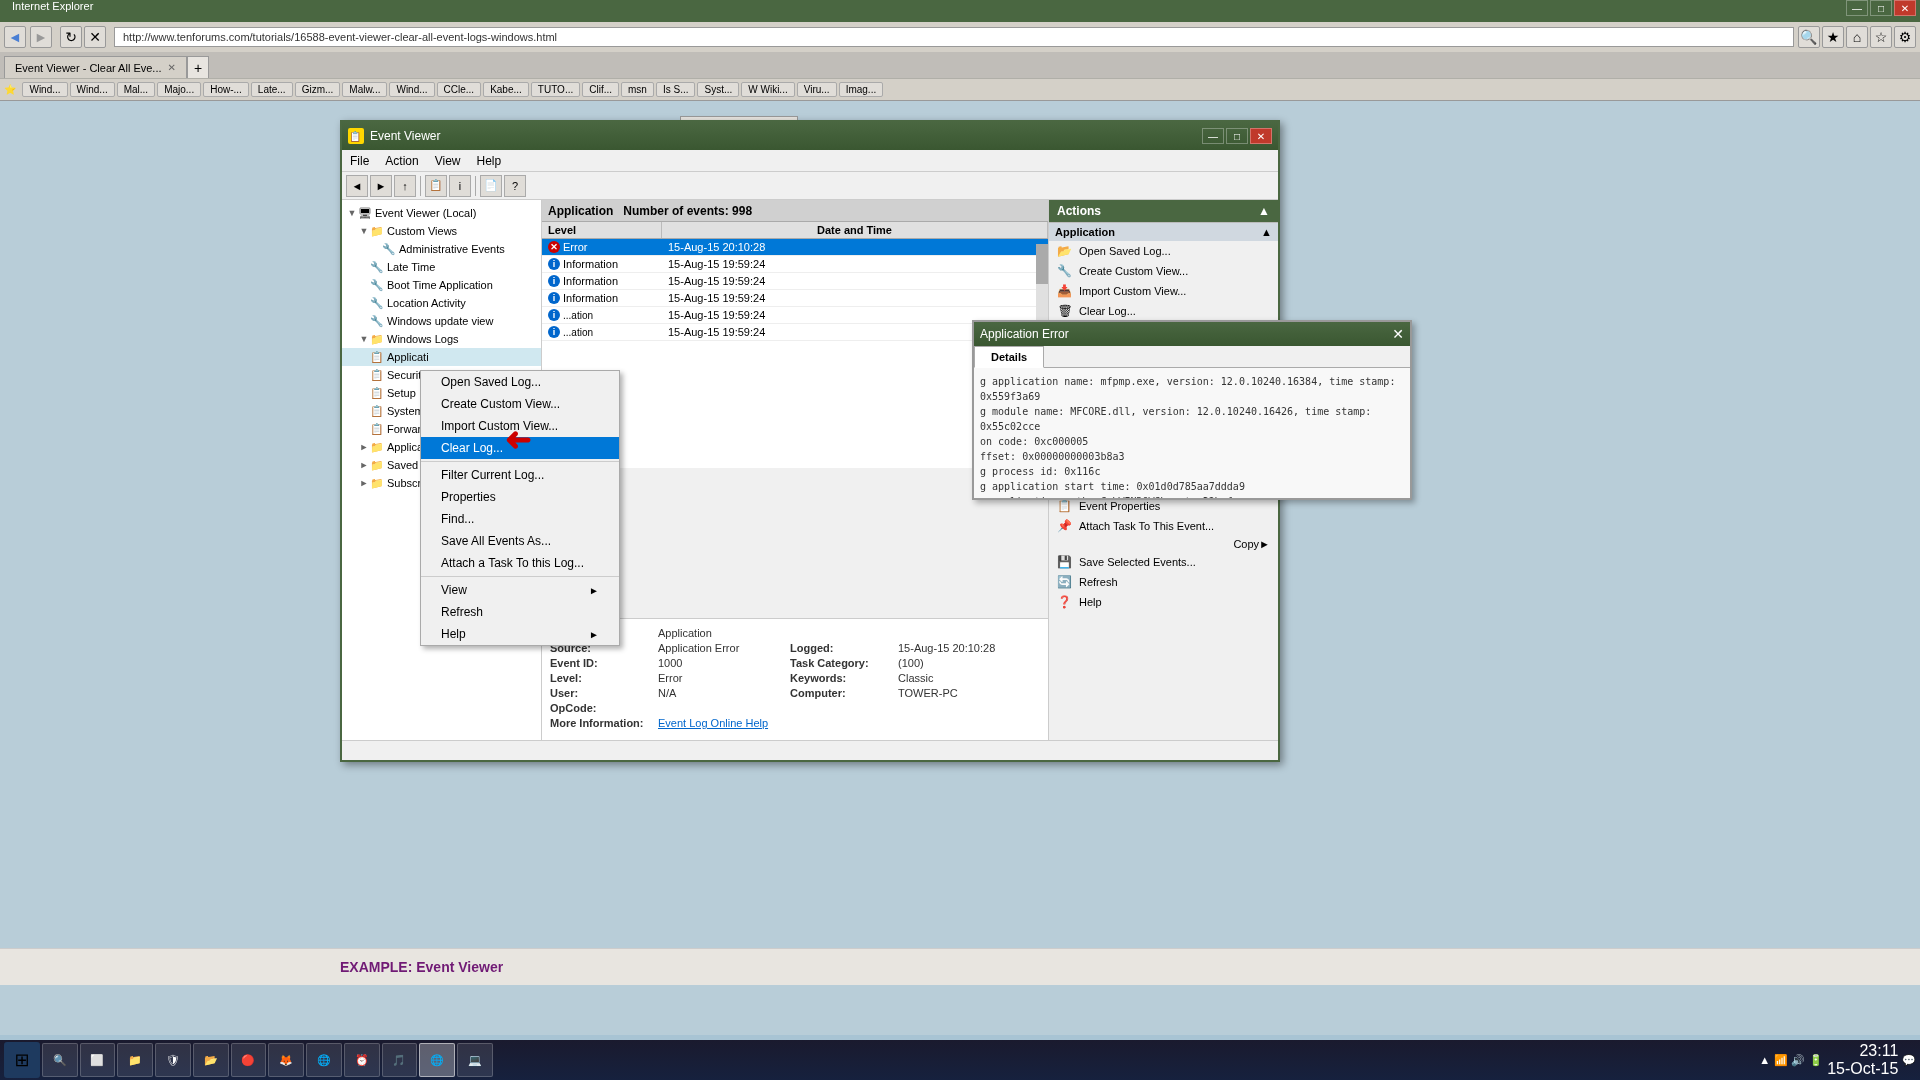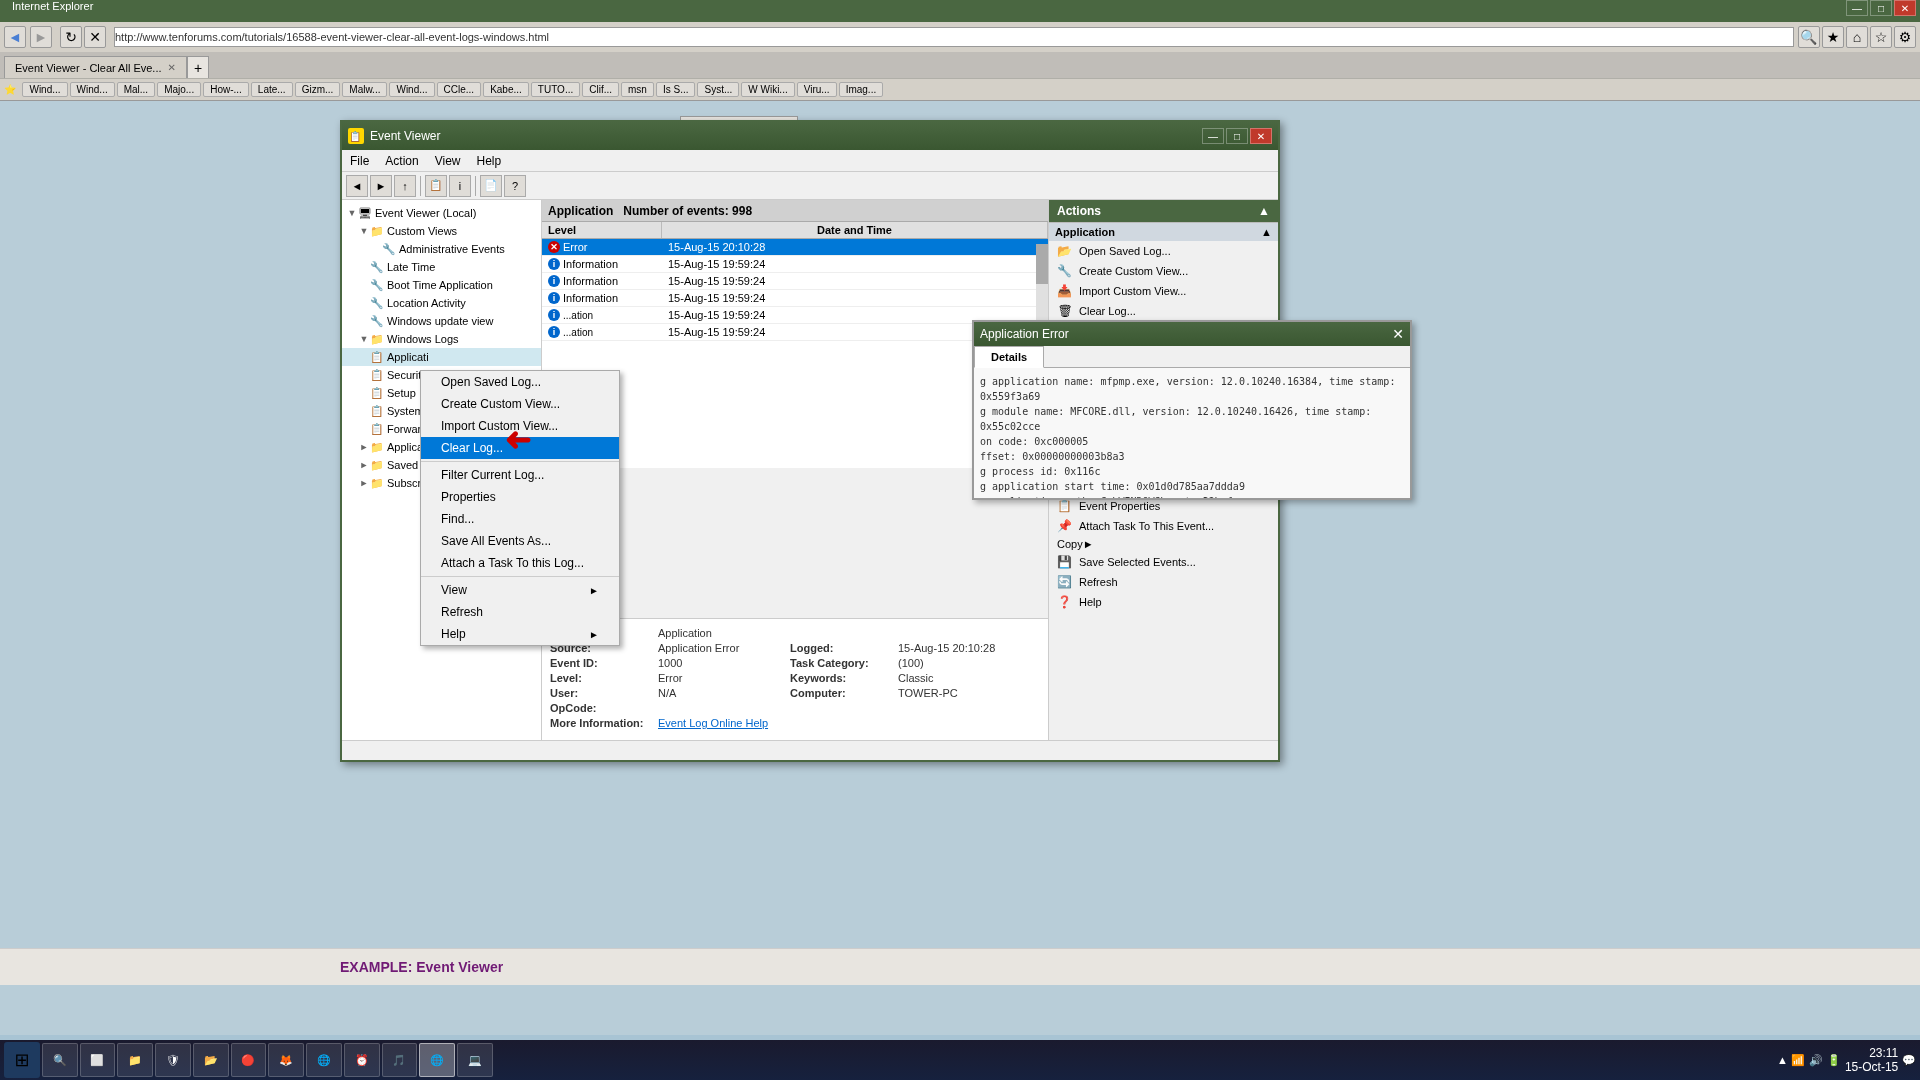--- a/index.html
+++ b/index.html
@@ -5,21 +5,21 @@
     * { margin: 0; padding: 0; box-sizing: border-box; }
     body { width: 1920px; height: 1080px; background: #a8c4d4; font-family: 'Segoe UI', Tahoma, sans-serif; font-size: 12px; overflow: hidden; position: relative; }
 
     
     .browser-chrome { position: absolute; top: 0; left: 0; right: 0; background: #d4d0c8; border-bottom: 1px solid #999; }
     .browser-titlebar { background: #4a6741; height: 22px; display: flex; justify-content: flex-end; padding: 0 4px; gap: 2px; }
     .browser-toolbar { background: #d4d0c8; padding: 3px 4px; display: flex; align-items: center; gap: 4px; height: 30px; }
     .nav-btn { width: 22px; height: 22px; background: #e0ddd8; border: 1px solid #999; border-radius: 2px; display: flex; align-items: center; justify-content: center; cursor: pointer; font-size: 14px; }
     .nav-btn.back { color: #4a7fd4; }
     .nav-btn.disabled { color: #999; }
-    .address-bar { flex: 1; height: 20px; background: white; border: 1px solid #999; padding: 0 0; font-size: 11px; display: flex; align-items: center; }
+    .address-bar { flex: 1; height: 20px; background: white; border: 1px solid #999; padding: 0 8px; font-size: 11px; display: flex; align-items: center; }
     .address-text { font-size: 11px; color: #333; }
     .browser-tabs { background: #c0bdb8; height: 26px; display: flex; align-items: flex-end; padding-left: 4px; }
     .tab { height: 22px; padding: 0 10px; background: #e8e5e0; border: 1px solid #999; border-bottom: none; display: flex; align-items: center; gap: 6px; font-size: 11px; cursor: pointer; }
     .tab.active { background: #d4d0c8; justify-content: flex-end; }
     .tab-close { font-size: 10px; color: #666; cursor: pointer; }
     .bookmarks-bar { background: #d4d0c8; height: 22px; display: flex; align-items: center; padding: 0 4px; gap: 2px; border-top: 1px solid #b0afa8; }
     .bookmark { font-size: 10px; padding: 1px 6px; background: #e0ddd8; border: 1px solid #aaa; border-radius: 2px; cursor: pointer; white-space: nowrap; }
 
     
     .page-content { position: absolute; top: 100px; left: 0; right: 0; bottom: 45px; background: #b8cdd8; overflow: hidden; }
@@ -81,21 +81,21 @@
     .info-label { font-weight: bold; color: #333; min-width: 100px; }
     .info-value { color: #333; }
     .info-link { color: #0066cc; text-decoration: underline; cursor: pointer; }
 
     
     .ev-actions { width: 230px; background: #f0f0f0; border-left: 1px solid #ccc; overflow-y: auto; }
     .actions-header { background: #4a6741; color: white; padding: 4px 8px; font-size: 12px; font-weight: bold; display: flex; justify-content: space-between; align-items: center; }
     .actions-section-header { background: #d0d8e0; padding: 3px 6px; font-size: 11px; font-weight: bold; display: flex; justify-content: space-between; align-items: center; border-top: 1px solid #bbb; }
     .action-item { display: flex; align-items: center; gap: 6px; padding: 2px 8px; cursor: pointer; font-size: 11px; }
     .action-icon { width: 16px; height: 16px; display: flex; align-items: center; justify-content: center; font-size: 12px; }
-    .action-submenu { display: flex; align-items: center; justify-content: flex-start; width: 100%; }
+    .action-submenu { display: flex; align-items: center; justify-content: flex-end; width: 100%; }
 
     
     .context-menu { position: absolute; top: 270px; left: 420px; width: 200px; background: #f0f0f0; border: 1px solid #aaa; box-shadow: 3px 3px 5px rgba(0,0,0,0.3); z-index: 30; font-size: 12px; }
     .ctx-item { padding: 4px 20px; cursor: pointer; display: flex; align-items: center; justify-content: space-between; }
     .ctx-item.highlighted { background: #0078d7; color: white; }
     .ctx-separator { height: 1px; background: #ccc; margin: 2px 0; }
     .ctx-arrow { font-size: 10px; }
 
     
     .arrow-annotation { position: absolute; top: 320px; left: 505px; z-index: 40; }
@@ -105,21 +105,21 @@
     .ev-statusbar { height: 20px; background: #f0f0f0; border-top: 1px solid #ccc; display: flex; align-items: center; padding: 0 6px; font-size: 11px; }
     .example-label { font-size: 14px; font-weight: bold; color: #701a75; }
 
     
     .taskbar { position: absolute; bottom: 0; left: 0; right: 0; height: 40px; background: linear-gradient(to bottom, #1a1a2e, #16213e); display: flex; align-items: center; padding: 0 4px; gap: 2px; z-index: 100; }
     .start-btn { width: 36px; height: 36px; background: #1e3a5f; border-radius: 3px; display: flex; align-items: center; justify-content: center; cursor: pointer; }
     .start-icon { font-size: 18px; }
     .taskbar-btn { height: 34px; padding: 0 10px; background: rgba(255,255,255,0.1); border: 1px solid rgba(255,255,255,0.2); color: white; font-size: 11px; cursor: pointer; display: flex; align-items: center; border-radius: 2px; }
     .taskbar-spacer { flex: 1; }
     .taskbar-tray { display: flex; align-items: center; gap: 4px; color: white; font-size: 11px; }
-    .tray-time { text-align: right; font-size: 12px; color: white; }
+    .tray-time { text-align: right; font-size: 16px; color: white; }
     .scrollbar-v { position: absolute; right: 0; top: 22px; bottom: 0; width: 12px; background: #e0e0e0; }
     .scrollbar-thumb { position: absolute; top: 0; width: 100%; height: 40px; background: #aaa; }
   </style>
 </head>
 <body>
 
 <div class="browser-chrome" style="position:absolute;top:0;left:0;right:0;z-index:50;">
 
   <div class="browser-titlebar">
     <div style="color:white;font-size:11px;flex:1;padding-left:8px;">Internet Explorer</div>

